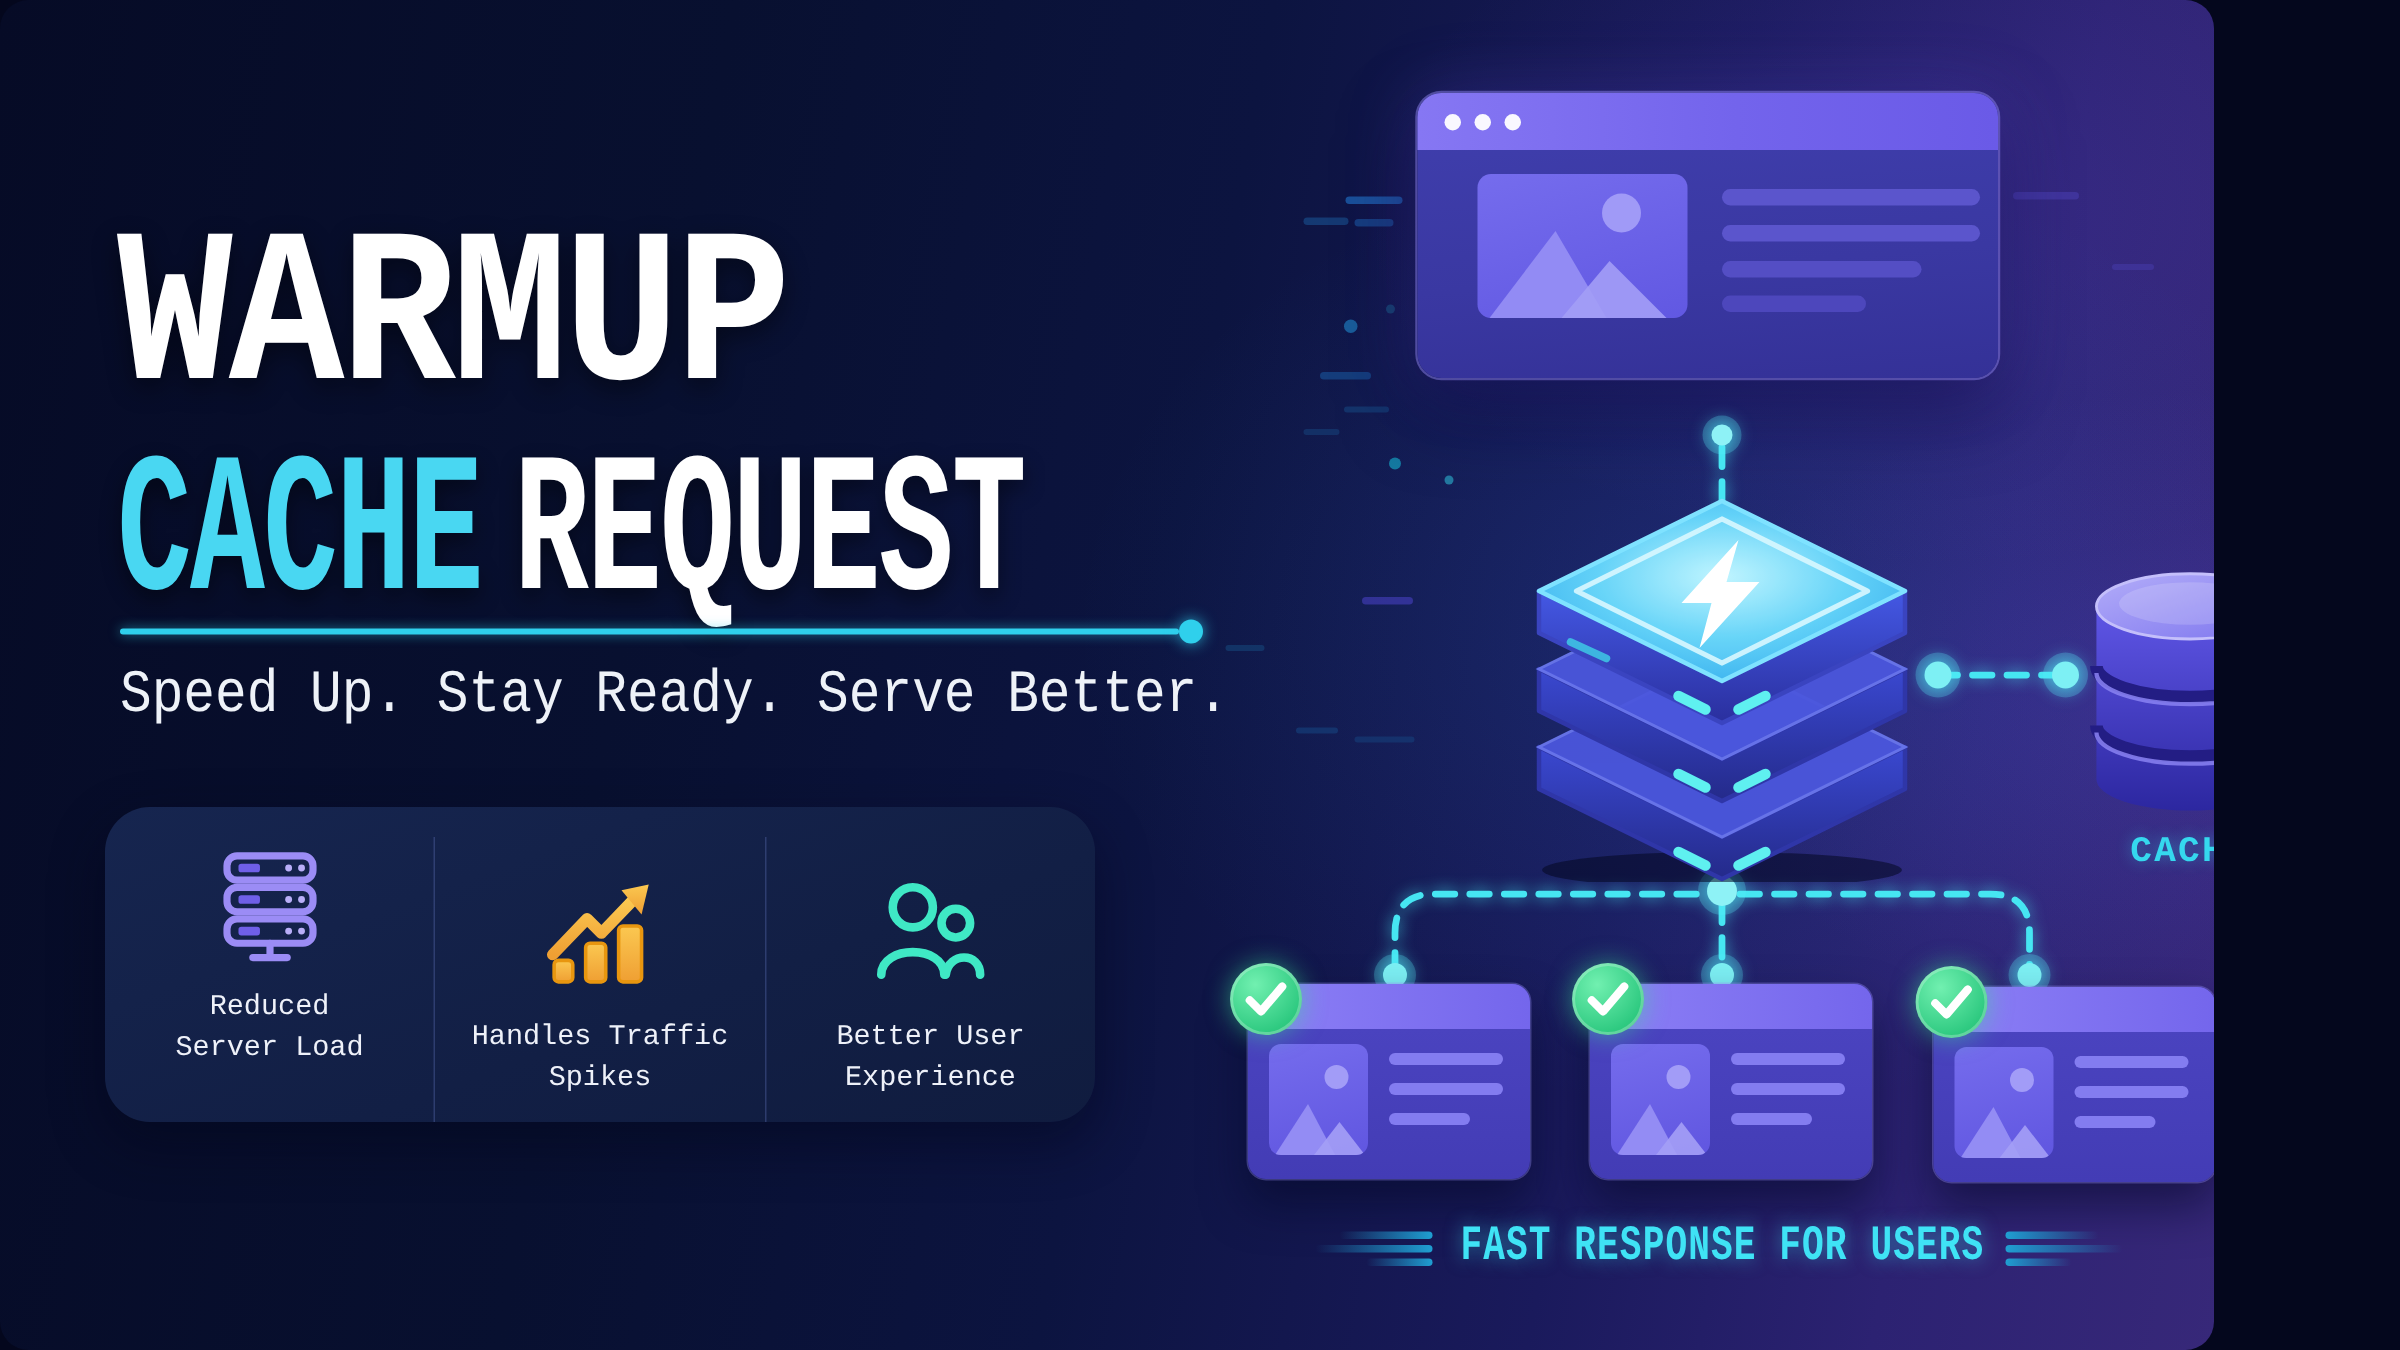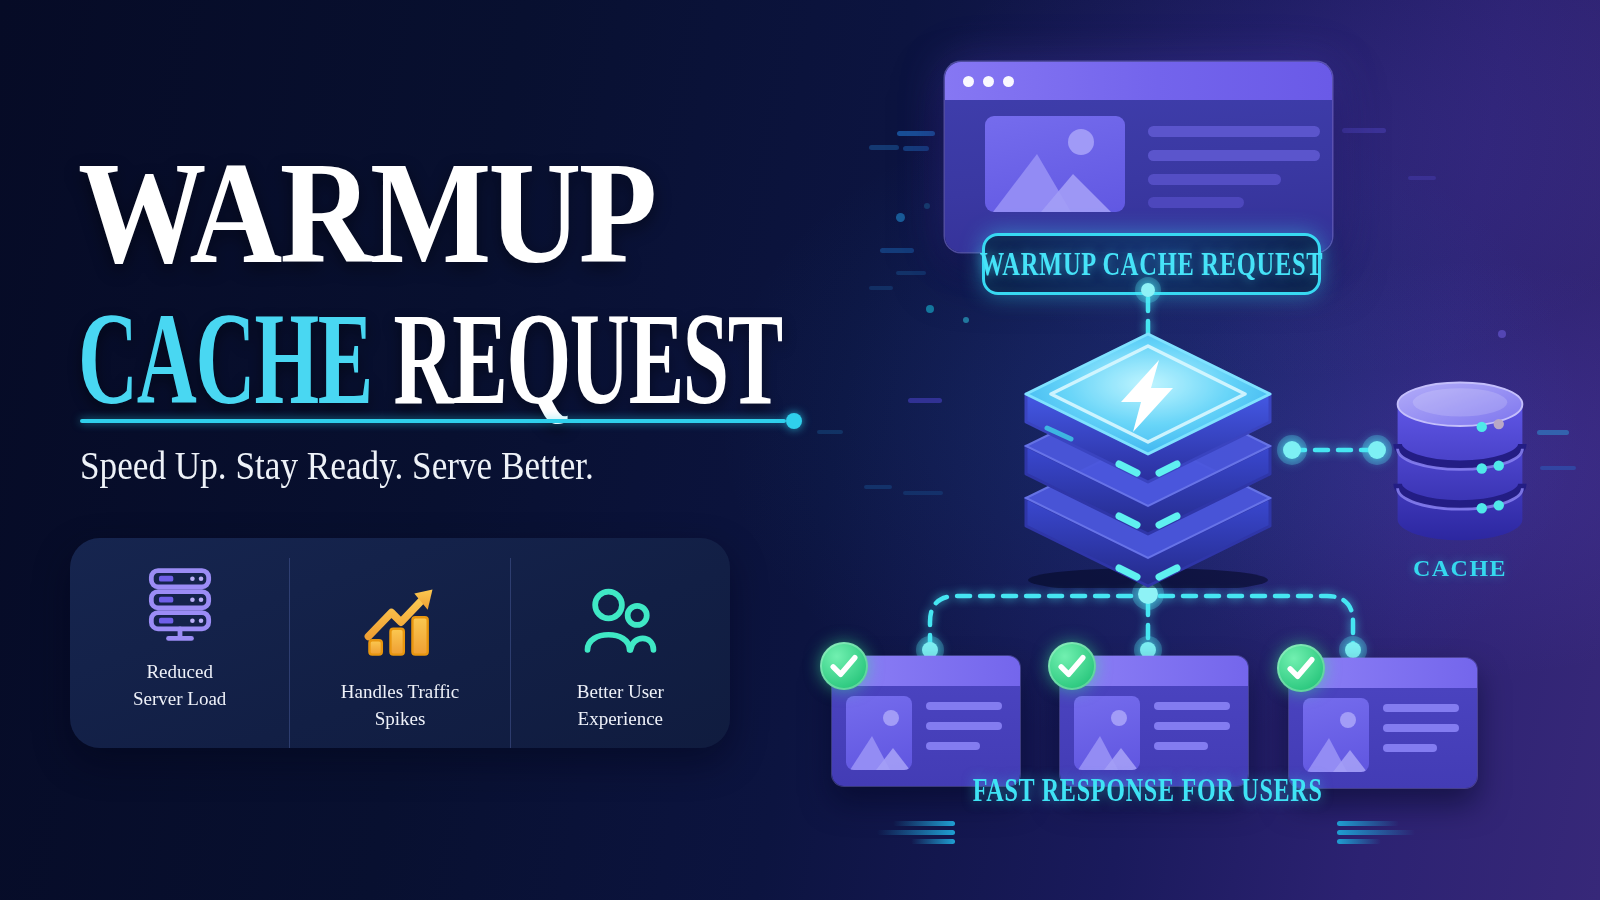--- a/index.html
+++ b/index.html
@@ -1,23 +1,24 @@
 <!DOCTYPE html>
 <html><head>
 <meta charset="utf-8">
 <style>
   html,body{margin:0;padding:0;background:#04071d;}
   .stage{
-    position:relative;width:1600px;height:900px;overflow:hidden;
-    font-family:Liberation Serif, serif;
+    position:relative;width:1476px;height:900px;overflow:hidden;
+    font-family:Liberation Mono, monospace;
     background:
       radial-gradient(620px 460px at 1150px 420px, rgba(45,140,235,0.14), rgba(0,0,0,0) 70%),
       radial-gradient(560px 340px at 1300px 140px, rgba(120,92,245,0.14), rgba(0,0,0,0) 70%),
       radial-gradient(500px 300px at 1460px 470px, rgba(108,78,235,0.18), rgba(0,0,0,0) 70%),
       linear-gradient(100deg,#060b26 0%,#081030 30%,#0c1440 52%,#1a1a5c 72%,#2c2272 86%,#372879 100%);
+    border-radius: 19px;
   }
   
   .title{position:absolute;left:78px;top:140px;color:#ffffff;font-weight:700;line-height:1;}
   .t1{font-size:146px;letter-spacing:-3px;transform:scaleX(0.88);transform-origin:left top;
       text-shadow:0 6px 18px rgba(0,0,0,.45);white-space:nowrap;}
   .t2{position:absolute;left:78px;top:282px;font-size:132px;font-weight:700;letter-spacing:-2px;
       transform:scaleX(0.63);transform-origin:left top;white-space:nowrap;color:#fff;
       text-shadow:0 6px 18px rgba(0,0,0,.45);}
   .t2 .accent{margin-right:34px;}
   .divider{position:absolute;left:80px;top:419px;width:706px;height:4px;border-radius:2px;}
@@ -62,21 +63,21 @@
   .card-header{position:absolute;left:0;top:0;width:100%;height:30px;border-radius:12px 12px 0 0;
       background:linear-gradient(90deg,#8d80f6 0%,#7466ec 100%);}
   .card-img{position:absolute;left:14px;top:40px;width:66px;height:74px;border-radius:8px;overflow:hidden;
       background:linear-gradient(165deg,#756ced,#6056e0);}
   .card-line{position:absolute;left:94px;height:8px;border-radius:4px;background:#837cf0;}
   .check{position:absolute;left:-12px;top:-14px;width:48px;height:48px;border-radius:50%;
       background:radial-gradient(circle at 35% 30%,#71f0b0,#2fca81 70%,#23b873);
       box-shadow:0 0 16px rgba(58,224,150,.55),inset 0 0 0 2px rgba(255,255,255,.25);
       display:flex;align-items:center;justify-content:center;}
   
-  .footer-label{position:absolute;left:845px;top:772px;width:606px;text-align:center;}
+  .footer-label{position:absolute;left:845px;top:812px;width:606px;text-align:center;}
   .footer-label span{display:inline-block;font-size:33px;font-weight:700;letter-spacing:1px;color:#3fe3f5;
       transform:scaleX(0.73);white-space:nowrap;text-shadow:0 0 14px rgba(63,227,245,.5);}
   .speed{position:absolute;height:5px;border-radius:3px;background:linear-gradient(90deg,rgba(31,160,210,0),#1f9fd2);}
   .speed.r{background:linear-gradient(90deg,#1f9fd2,rgba(31,160,210,0));}
   
   .decor{position:absolute;border-radius:3px;}
   .d1{left:897px;top:131px;width:38px;height:5px;background:#1d5fae;opacity:.8;}
   .d2{left:869px;top:145px;width:30px;height:5px;background:#17427e;opacity:.8;}
   .d3{left:903px;top:146px;width:26px;height:5px;background:#1a4f96;opacity:.7;}
   .d4{left:896px;top:213px;width:9px;height:9px;border-radius:50%;background:#1c6aa8;opacity:.85;}
@@ -210,23 +211,20 @@
         <polygon points="8,96 52,38 86,96" fill="#928bf4"></polygon>
         <polygon points="56,96 88,58 126,96" fill="#a39df6" opacity="0.9"></polygon>
       </svg>
     </div>
     <div class="win-line" style="left:203px;top:64px;width:172px;background:#5b55cc;"></div>
     <div class="win-line" style="left:203px;top:88px;width:172px;background:#5b55cc;"></div>
     <div class="win-line" style="left:203px;top:112px;width:133px;background:#544ec4;"></div>
     <div class="win-line" style="left:203px;top:135px;width:96px;background:#4d47bc;"></div>
   </div>
 
-  <div class="badge">
-    <span>WARMUP CACHE REQUEST</span>
-  </div>
 
   <svg class="abs" style="left:0;top:0;filter:drop-shadow(0 0 5px rgba(70,230,242,.75));" width="1600" height="900" viewBox="0 0 1600 900" fill="none">
     <g stroke="#46e6f2" stroke-width="4.5" stroke-linecap="round" stroke-dasharray="13 10">
       <path d="M1148,298 V334"></path>
       <path d="M1292,450 H1377"></path>
       <path d="M1148,560 V586"></path>
       <path d="M930,648 V622 Q930,596 956,596 H1136"></path>
       <path d="M1160,596 H1327 Q1353,596 1353,622 V648"></path>
       <path d="M1148,602 V642"></path>
     </g>

